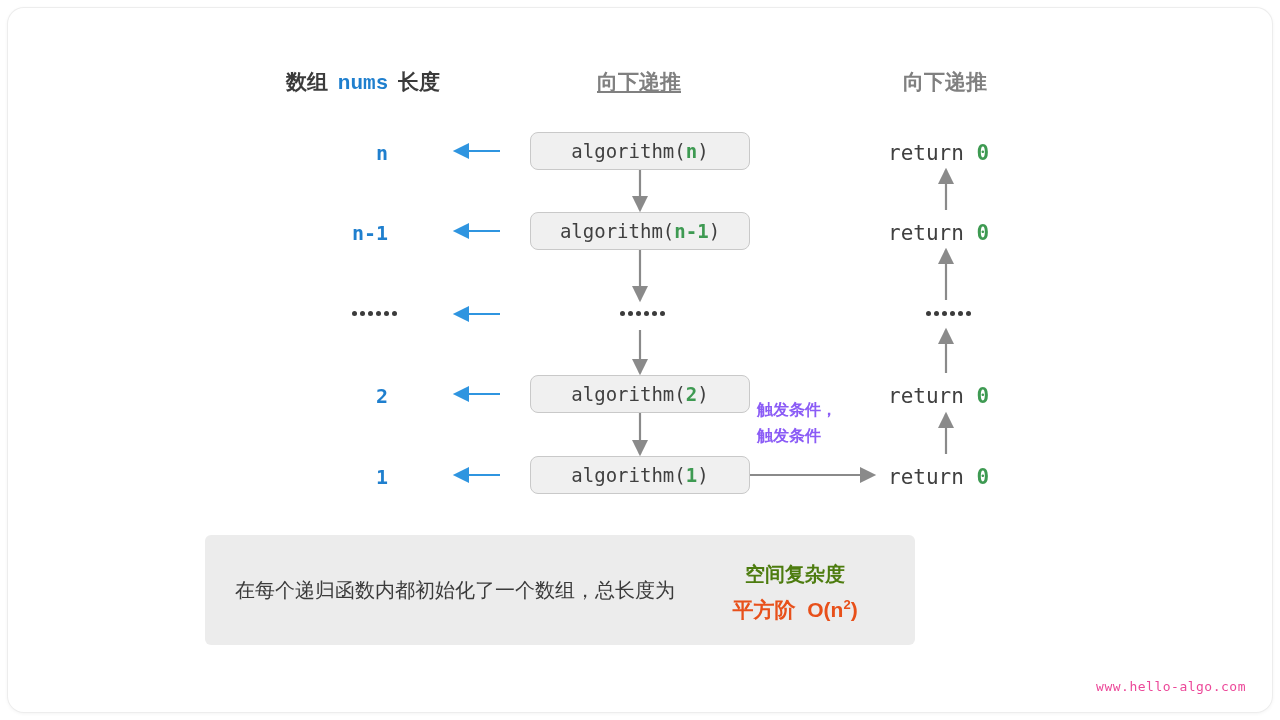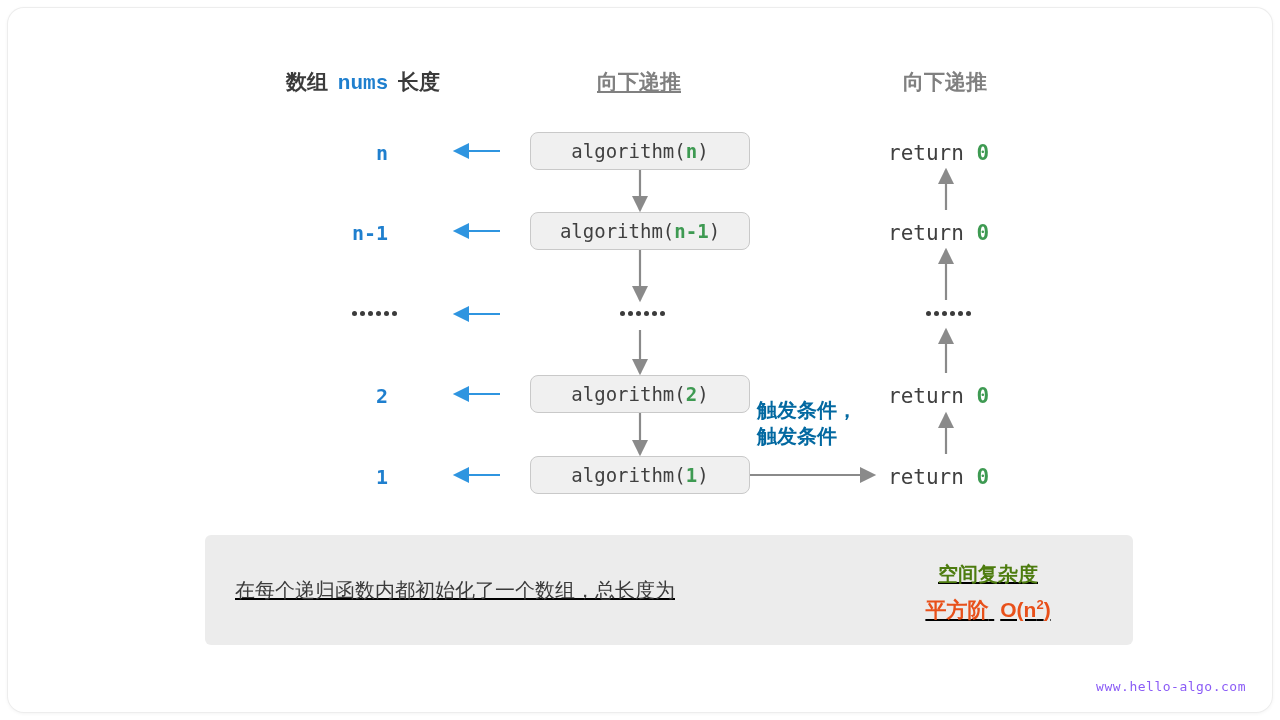--- a/index.html
+++ b/index.html
@@ -87,22 +87,22 @@
     font-family: "DejaVu Sans Mono", "Liberation Mono", monospace;
     font-size: 21px;
     color: #404040;
     white-space: nowrap;
   }
   .ret b { font-weight: bold; }
 
   
   .note {
     font-weight: bold;
-    font-size: 20px;
-    color: #0369a1;
+    font-size: 16px;
+    color: #8b5cf6;
     line-height: 26px;
     white-space: nowrap;
     font-family: Liberation Serif, serif;
   }
 
   
   #summary {
     box-sizing: border-box;
     background: #ececec;
     border-radius: 6px;
@@ -134,21 +134,21 @@
     font-size: 21px;
     color: #e8501a;
     white-space: nowrap;
   }
   sup { font-size: 0.62em; }
 
   
   #watermark {
     font-family: "DejaVu Sans Mono", "Liberation Mono", monospace;
     font-size: 13px;
-    color: #8b5cf6;
+    color: #ec4899;
     letter-spacing: 0.5px;
   }
 </style>
 </head>
 <body>
 
 <div id="card">
 
   <div class="abs col-head" style="left:278px; top:60px;">
     <span class="head-dark">数组</span>
@@ -272,21 +272,21 @@
   <div class="abs ret" style="left:880px; top:457px;">
     <span>return</span>
     <b class="green">0</b>
   </div>
 
   <div class="abs note" style="left:749px; top:389px;">
     <div>触发条件，</div>
     <div>触发条件</div>
   </div>
 
-  <div id="summary" class="abs" style="left:197px; top:527px; width:928px; height:110px;text-decoration:underline;">
+  <div id="summary" class="abs" style="left:197px; top:527px; width:710px; height:110px;">
 
     <div style="flex:1; padding-left:30px;">
       <div class="sum-text">在每个递归函数内都初始化了一个数组，总长度为</div>
     </div>
 
     <div style="width:290px; text-align:center;">
       <div class="sum-right-title" style="line-height:34px;">空间复杂度</div>
       <div class="sum-right-value" style="line-height:28px;">
         <span>平方阶</span>
         <span style="margin-left:6px;">O(n</span><sup>2</sup><span>)</span>

